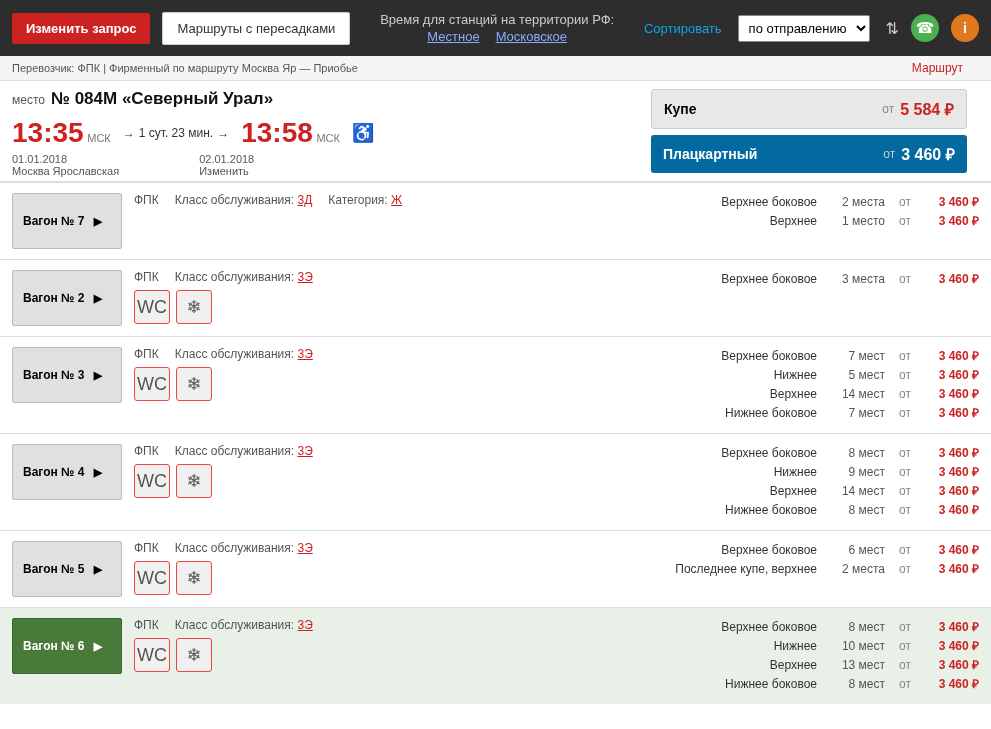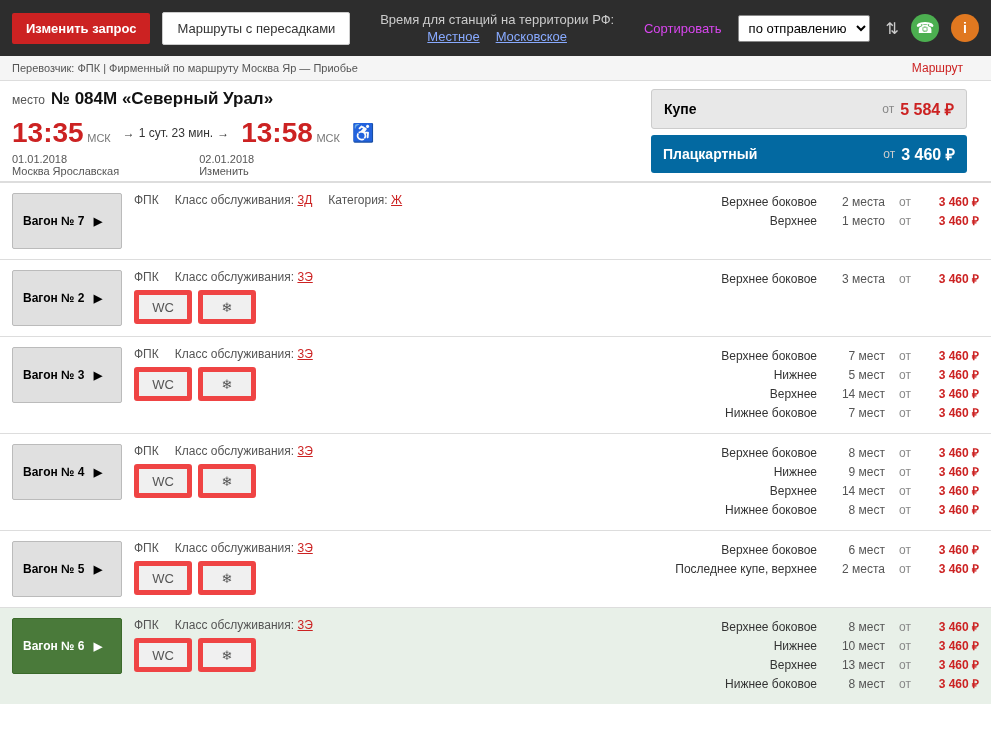--- a/index.html
+++ b/index.html
@@ -45,21 +45,21 @@
       gap: 16px;
       margin-top: 2px;
     }
     .time-link {
       color: #88aaff;
       font-size: 13px;
       text-decoration: underline;
       cursor: pointer;
     }
     .sort-label {
-      color: #d946ef;
+      color: #0ea5e9;
       font-size: 13px;
       margin-right: 4px;
     }
     .sort-select {
       padding: 4px 6px;
       font-size: 13px;
       background: #fff;
       border: 1px solid #888;
       border-radius: 2px;
     }
@@ -244,28 +244,28 @@
       color: #cc2222;
       text-decoration: underline;
       cursor: pointer;
     }
     .amenity-icons {
       display: flex;
       gap: 6px;
       margin-top: 4px;
     }
     .amenity-box {
-      width: 58px; height: 34px;
+      width: 36px; height: 34px;
       background: #f0f0f0;
-      border: 5px solid #ef4444;
+      border: 1px solid #ef4444;
       border-radius: 3px;
       display: flex;
       align-items: center;
       justify-content: center;
-      font-size: 13px;
+      font-size: 18px;
       color: #555;
     }
     .seats-table {
       min-width: 280px;
       text-align: right;
     }
     .seat-row {
       display: flex;
       justify-content: flex-end;
       align-items: center;

